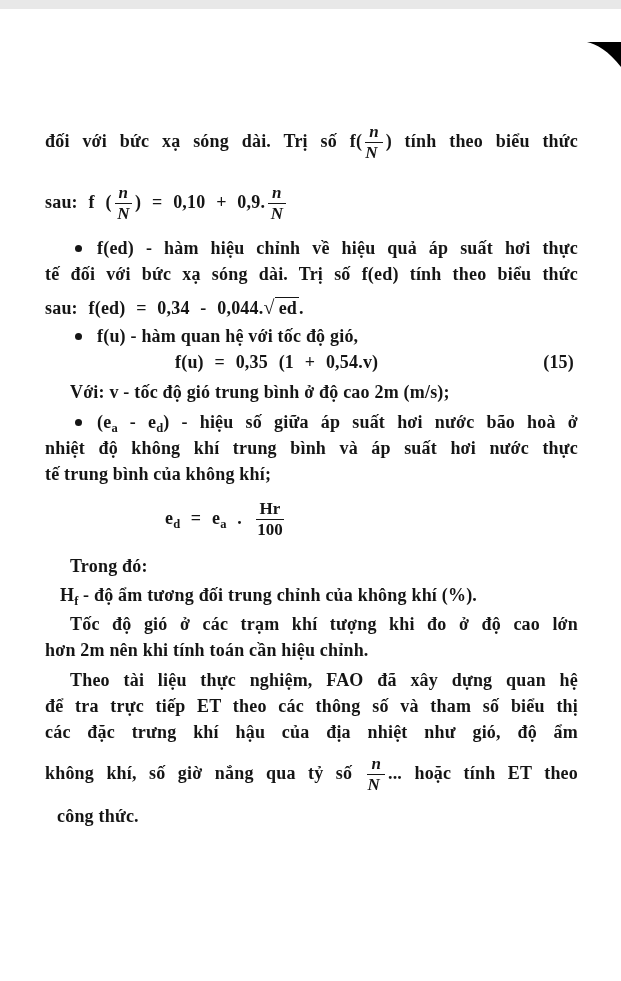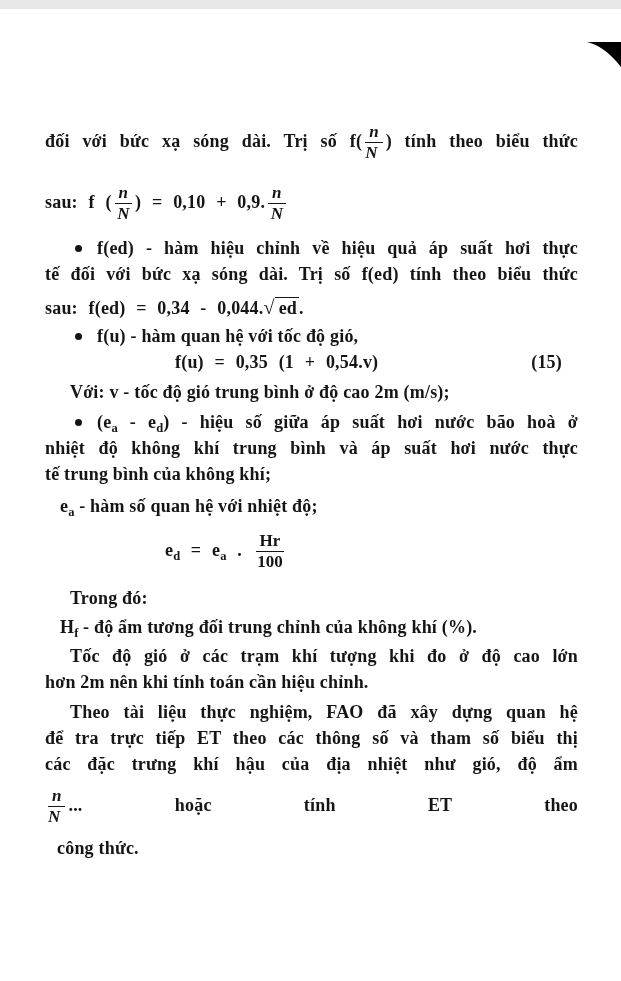--- a/index.html
+++ b/index.html
@@ -24,21 +24,21 @@
   .frac {
     display:inline-block; vertical-align:middle; text-align:center;
     line-height:1.08; font-size:17px; margin:0 3px; letter-spacing:0; word-spacing:normal;
   }
   .frac .num { display:block; border-bottom:1.5px solid #151515; padding:0 4px 1px; }
   .frac .den { display:block; padding-top:1px; }
   .frac.it { font-style:italic; }
   .sqrt { white-space:nowrap; word-spacing:normal; }
   .sqrt-sign { font-size:20px; }
   .sqrt-rad { border-top:1.7px solid #151515; padding:0 2px 0 4px; }
-  .eq-tag { position:absolute; right:16px; top:0; word-spacing:normal; }
+  .eq-tag { position:absolute; right:4px; top:0; word-spacing:normal; }
   .corner { position:absolute; top:33px; right:0; width:34px; height:25px; }
   .bottom-rule { position:absolute; left:0; bottom:0; width:617px; height:4px; }
 </style>
 </head>
 <body>
 
 <div class="page" style="background: rgb(255, 255, 255); color: rgb(21, 21, 21);">
   <svg class="corner" viewBox="0 0 34 25" aria-hidden="true">
     <path d="M0,0 H34 V25 C22,9 9,2 0,0 Z" fill="#000000"></path>
   </svg>
@@ -47,26 +47,25 @@
       <div class="line eq" style="margin-top: 8px; height: 50px; line-height: 50px;"><span>sau: f (</span><span class="frac it"><span class="num">n</span><span class="den">N</span></span><span>) = 0,10 + 0,9.</span><span class="frac it"><span class="num">n</span><span class="den">N</span></span></div>
       <div class="line just" style="padding-left: 30px; margin-top: 8px;"><span class="bullet"></span><span>f(ed) - hàm hiệu chỉnh về hiệu quả áp suất hơi thực</span></div>
       <div class="line just"><span>tế đối với bức xạ sóng dài. Trị số f(ed) tính theo biểu thức</span></div>
       <div class="line eq" style="height: 28px; line-height: 40px;"><span>sau: f(ed) = 0,34 - 0,044.</span><span class="sqrt"><span class="sqrt-sign">√</span><span class="sqrt-rad">ed</span></span><span>.</span></div>
       <div class="line" style="padding-left: 30px; margin-top: 8px;"><span class="bullet"></span><span>f(u) - hàm quan hệ với tốc độ gió,</span></div>
       <div class="line eq" style="padding-left: 130px;"><span>f(u) = 0,35 (1 + 0,54.v)</span><span class="eq-tag">(15)</span></div>
       <div class="line" style="padding-left: 25px; margin-top: 4px;"><span>Với: v - tốc độ gió trung bình ở độ cao 2m (m/s);</span></div>
       <div class="line just" style="padding-left: 30px; margin-top: 4px;"><span class="bullet"></span><span>(e</span><span class="sub">a</span><span> - e</span><span class="sub">d</span><span>) - hiệu số giữa áp suất hơi nước bão hoà ở</span></div>
       <div class="line just"><span>nhiệt độ không khí trung bình và áp suất hơi nước thực</span></div>
       <div class="line"><span>tế trung bình của không khí;</span></div>
-      <div class="line" style="padding-left: 15px; margin-top: 6px;"><span>e</span><span class="sub">a</span><span> - hàm số quan hệ với nhiệt độ;</span></div>
       <div class="line eq" style="padding-left: 120px; margin-top: 4px; height: 54px; line-height: 54px;"><span>e</span><span class="sub">d</span><span> = e</span><span class="sub">a</span><span> . </span><span class="frac"><span class="num">Hr</span><span class="den">100</span></span></div>
       <div class="line" style="padding-left: 25px; margin-top: 8px;"><span>Trong đó:</span></div>
       <div class="line" style="padding-left: 15px; margin-top: 2px; height: 28px; line-height: 28px;"><span>H</span><span class="sub">f</span><span> - độ ẩm tương đối trung chỉnh của không khí (%).</span></div>
       <div class="line just" style="padding-left: 25px; margin-top: 2px;"><span>Tốc độ gió ở các trạm khí tượng khi đo ở độ cao lớn</span></div>
       <div class="line"><span>hơn 2m nên khi tính toán cần hiệu chỉnh.</span></div>
       <div class="line just" style="padding-left: 25px; margin-top: 4px;"><span>Theo tài liệu thực nghiệm, FAO đã xây dựng quan hệ</span></div>
       <div class="line just"><span>để tra trực tiếp ET theo các thông số và tham số biểu thị</span></div>
       <div class="line just"><span>các đặc trưng khí hậu của địa nhiệt như gió, độ ẩm</span></div>
-      <div class="line just" style="margin-top: 2px; height: 52px; line-height: 52px;"><span class="frac it"><span class="num">n</span><span class="den">N</span></span><span>... hoặc tính ET theo</span></div>
+      <div class="line just" style="margin-top: 2px; height: 52px; line-height: 52px;"><span>không khí, số giờ nắng qua tỷ số </span><span class="frac it"><span class="num">n</span><span class="den">N</span></span><span>... hoặc tính ET theo</span></div>
       <div class="line" style="padding-left: 12px; margin-top: 4px;"><span>công thức.</span></div>
     </div>
   <div class="bottom-rule" style="background: rgb(0, 0, 0);"></div>
 </div>
 
 </body></html>

